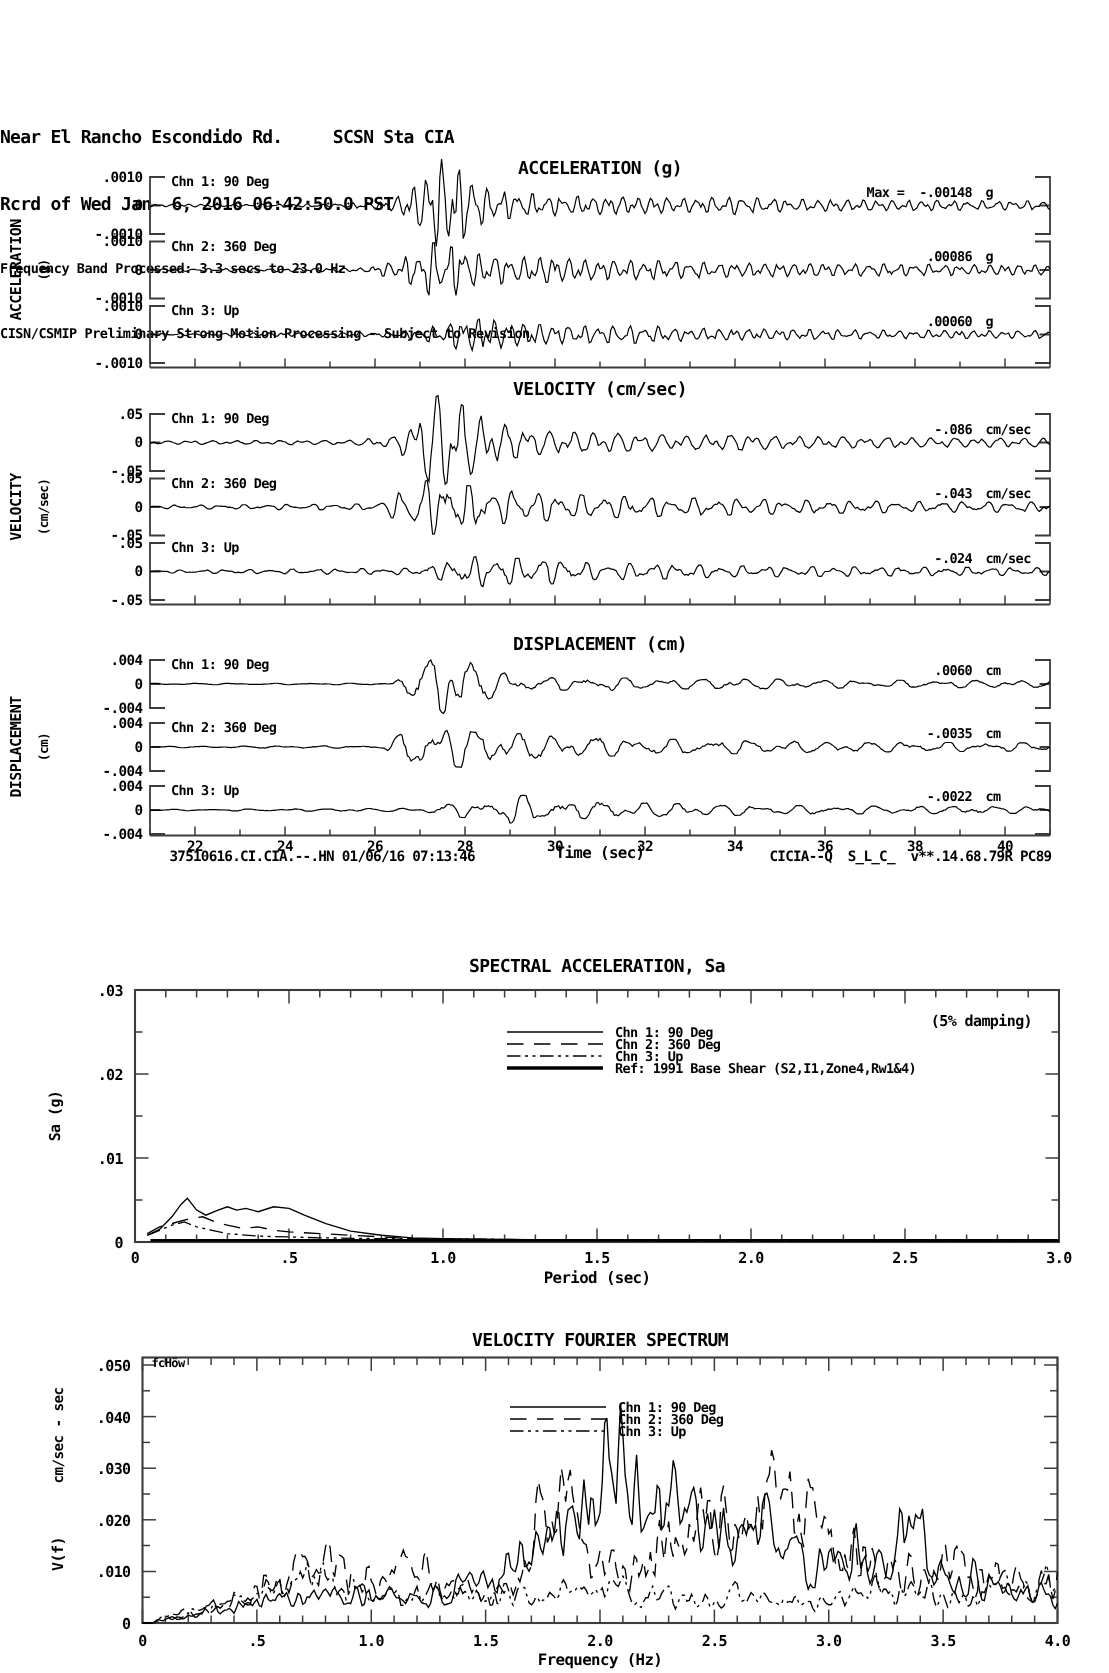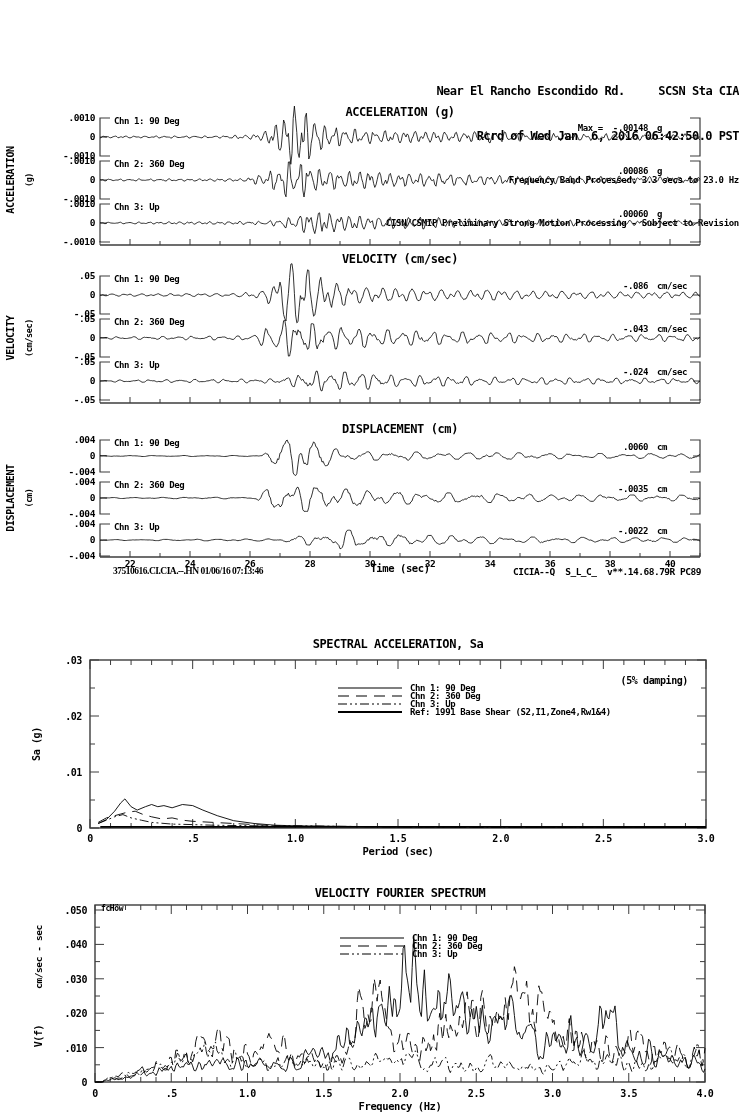--- a/index.html
+++ b/index.html
@@ -1,23 +1,23 @@
 <!DOCTYPE html>
 <html><head>
 <meta charset="utf-8">
 <style>
   html,body{margin:0;padding:0;background:#fff;}
   .page{position:relative;width:739px;height:1115px;background:#fff;overflow:hidden;
         font-family:"DejaVu Sans Mono","Liberation Mono",monospace;color:#000;}
-  .hdr{position:absolute;top:53px;left:0;width:739px;text-align:right;white-space:pre;line-height:1;}
+  .hdr{position:absolute;top:53px;left:0;width:739px;text-align:left;white-space:pre;line-height:1;}
   .hdr-l1,.hdr-l2{font-size:12px;font-weight:bold;letter-spacing:-0.5px;}
   .hdr-l2{margin-top:1px;}
   .hdr-l3,.hdr-l4{font-size:9px;font-weight:bold;margin-top:2px;letter-spacing:-0.3px;}
   .ft{position:absolute;white-space:pre;font-size:9.5px;font-weight:bold;letter-spacing:-0.5px;}
-  #ftl{left:113px;top:566px;font-family:Liberation Serif, serif;}
+  #ftl{left:113px;top:566px;}
   #ftr{left:477px;top:566px;margin-left:36px;}
   svg.canvas{position:absolute;left:0;top:0;}
   svg text{font-family:"DejaVu Sans Mono","Liberation Mono",monospace;white-space:pre;letter-spacing:-0.4px;}
 </style>
 </head>
 <body>
 
 <div class="page">
   <div class="hdr">
     <div class="hdr-l1">Near El Rancho Escondido Rd.     SCSN Sta CIA</div>

